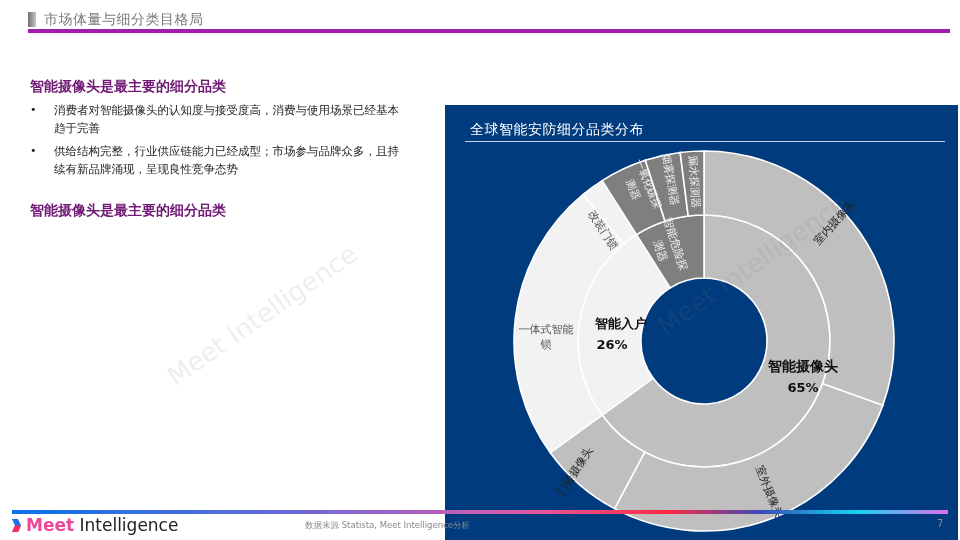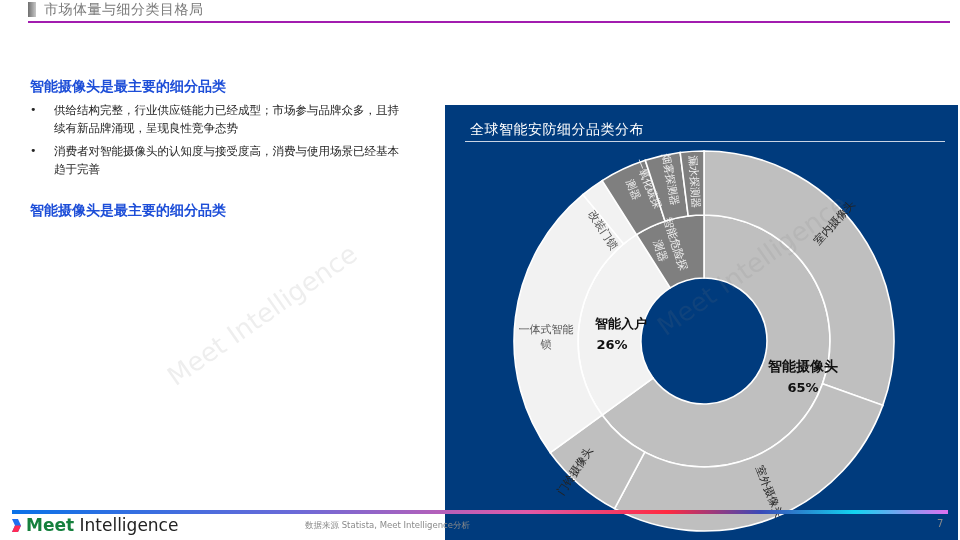--- a/index.html
+++ b/index.html
@@ -1,57 +1,57 @@
 <!DOCTYPE html>
 <html><head>
 <meta charset="utf-8">
 <style>
   * { box-sizing: border-box; margin: 0; padding: 0; }
   html, body { width: 960px; height: 540px; background: #ffffff; overflow: hidden; }
   body { position: relative; font-family: "DejaVu Sans", "Liberation Sans", sans-serif; color: #1a1a1a; }
 
-  .header { position: absolute; left: 28px; top: 0; width: 922px; height: 23px; border-bottom: 2px solid #a21caf; }
+  .header { position: absolute; left: 28px; top: 10px; width: 922px; height: 23px; border-bottom: 4px solid #a21caf; }
   .header .bar { position: absolute; left: 0; top: 2px; width: 8px; height: 15px; background: linear-gradient(90deg, #6f6f6f, #c8c8c8); }
   .header .title { position: absolute; left: 16px; top: 0px; font-size: 14px; color: #7a7a7a; line-height: 19px; letter-spacing: 0.5px; }
 
   .left { position: absolute; left: 30px; top: 76px; width: 380px; }
   .section { margin-bottom: 22px; }
-  .section h2 { font-size: 14px; font-weight: bold; color: #1d4ed8; line-height: 20px; margin-bottom: 5px; }
+  .section h2 { font-size: 14px; font-weight: bold; color: #701a75; line-height: 20px; margin-bottom: 5px; }
   .section ul { list-style: none; }
   .section li { position: relative; padding-left: 24px; font-size: 11.5px; line-height: 18px; color: #222; margin-bottom: 5px; }
   .section li::before { content: "•"; position: absolute; left: 0; top: 0; font-size: 11px; color: #222; }
 
   .panel { position: absolute; left: 445px; top: 60px; width: 513px; height: 517px; background: #003b7d; margin-top: 45px; }
   .panel .ptitle { position: absolute; left: 25px; top: 14px; font-size: 14px; color: #ffffff; line-height: 20px; letter-spacing: 0.5px; }
   .panel .pline { position: absolute; left: 20px; top: 36px; width: 480px; height: 1px; background: #c9d4e4; }
   .panel svg { position: absolute; left: 0; top: 0; }
 
   .watermark { position: absolute; font-size: 26px; color: rgba(120,120,120,0.13); transform: rotate(-35deg); white-space: nowrap; pointer-events: none; }
 
   .footer-line { position: absolute; left: 12px; top: 510px; width: 936px; height: 4px; background: linear-gradient(90deg, #0a72e8 0%, #6a6ad8 30%, #e05aa8 55%, #ff2a40 70%, #3a4ab8 80%, #12d4f0 90%, #e070f0 100%); }
   .logo { position: absolute; left: 12px; top: 515px; font-size: 17px; color: #222; line-height: 20px; }
-  .logo .m { font-weight: bold; color: #15803d; }
+  .logo .m { font-weight: bold; color: #ec4899; }
   .logo .mark { display: inline-block; width: 13px; height: 13px; position: relative; top: 1px; margin-right: 1px; }
   .source { position: absolute; left: 305px; top: 520px; font-size: 8.5px; color: #8a8a8a; }
   .page { position: absolute; left: 937px; top: 518px; font-size: 10px; color: #8a8a8a; }
 </style>
 </head>
 <body>
 
 <div class="header">
   <div class="bar"></div>
   <div class="title">市场体量与细分类目格局</div>
 </div>
 
 <div class="left">
   <div class="section">
     <h2>智能摄像头是最主要的细分品类</h2>
     <ul>
+      <li>消费者对智能摄像头的认知度与接受度高，消费与使用场景已经基本趋于完善</li>
       <li>供给结构完整，行业供应链能力已经成型；市场参与品牌众多，且持续有新品牌涌现，呈现良性竞争态势</li>
-      <li>消费者对智能摄像头的认知度与接受度高，消费与使用场景已经基本趋于完善</li>
     </ul>
   </div>
   <div class="section">
     <h2>智能摄像头是最主要的细分品类</h2>
   </div>
 </div>
 
 <div class="panel">
   <div class="ptitle">全球智能安防细分品类分布</div>
   <div class="pline"></div>

